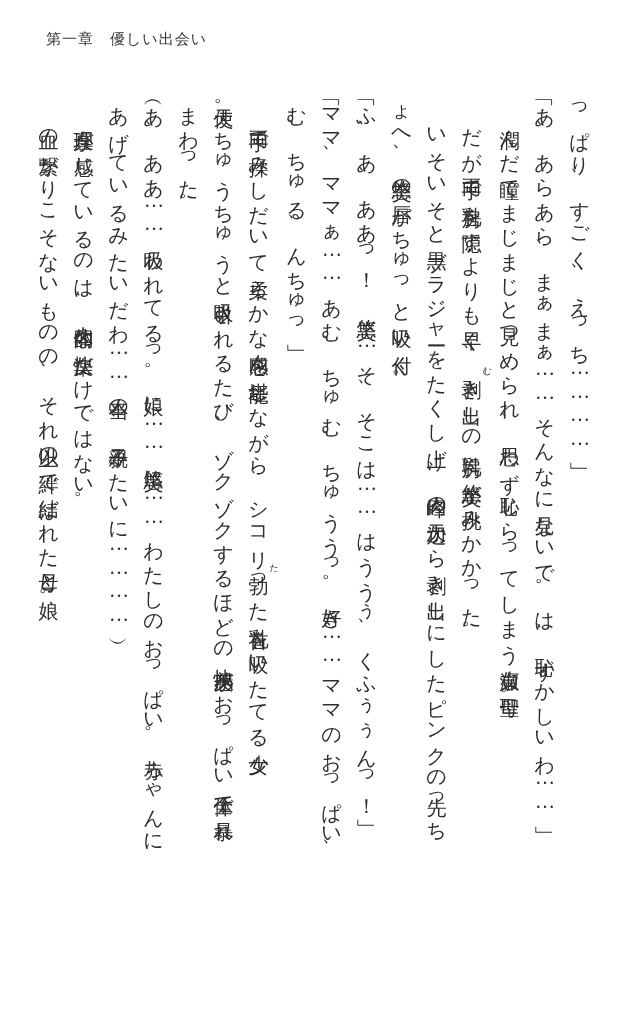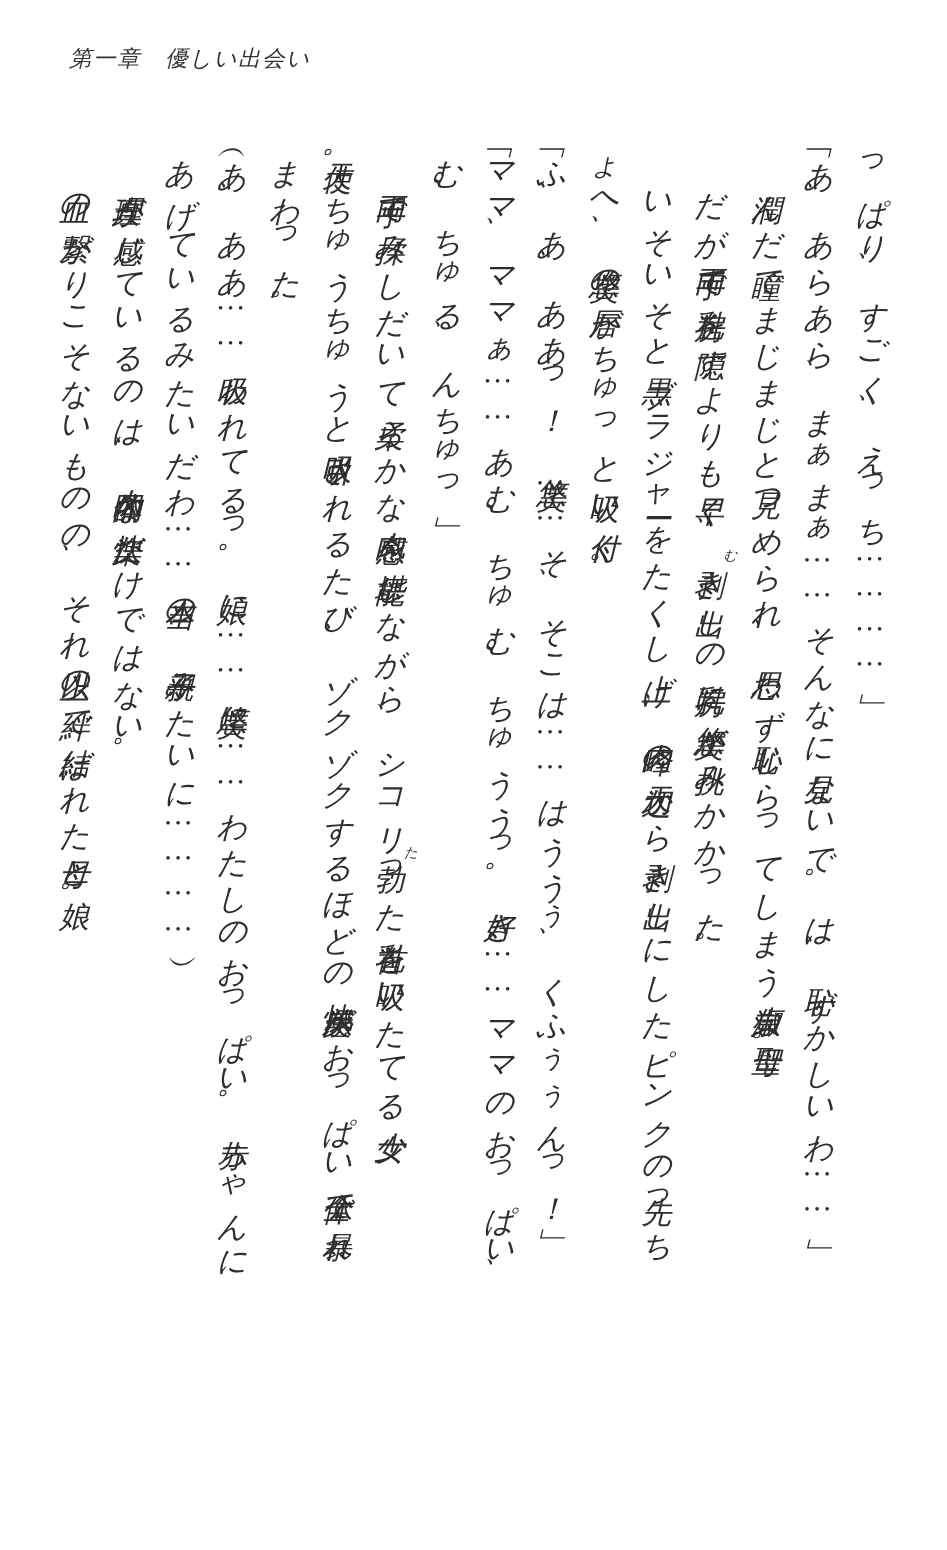--- a/index.html
+++ b/index.html
@@ -3,21 +3,20 @@
 <meta charset="utf-8">
 <style>
   html,body { margin:0; padding:0; }
   .page {
     position: relative;
     width: 631px;
     height: 855px;
     background: #ffffff;
     overflow: hidden;
     font-family: "Liberation Serif", "DejaVu Serif", serif;
-    font-style: italic;
   }
   .chapter-header {
     position: absolute;
     top: 30px;
     left: 46px;
     font-size: 15px;
     letter-spacing: 1px;
     color: #333333;
     white-space: nowrap;
   }

